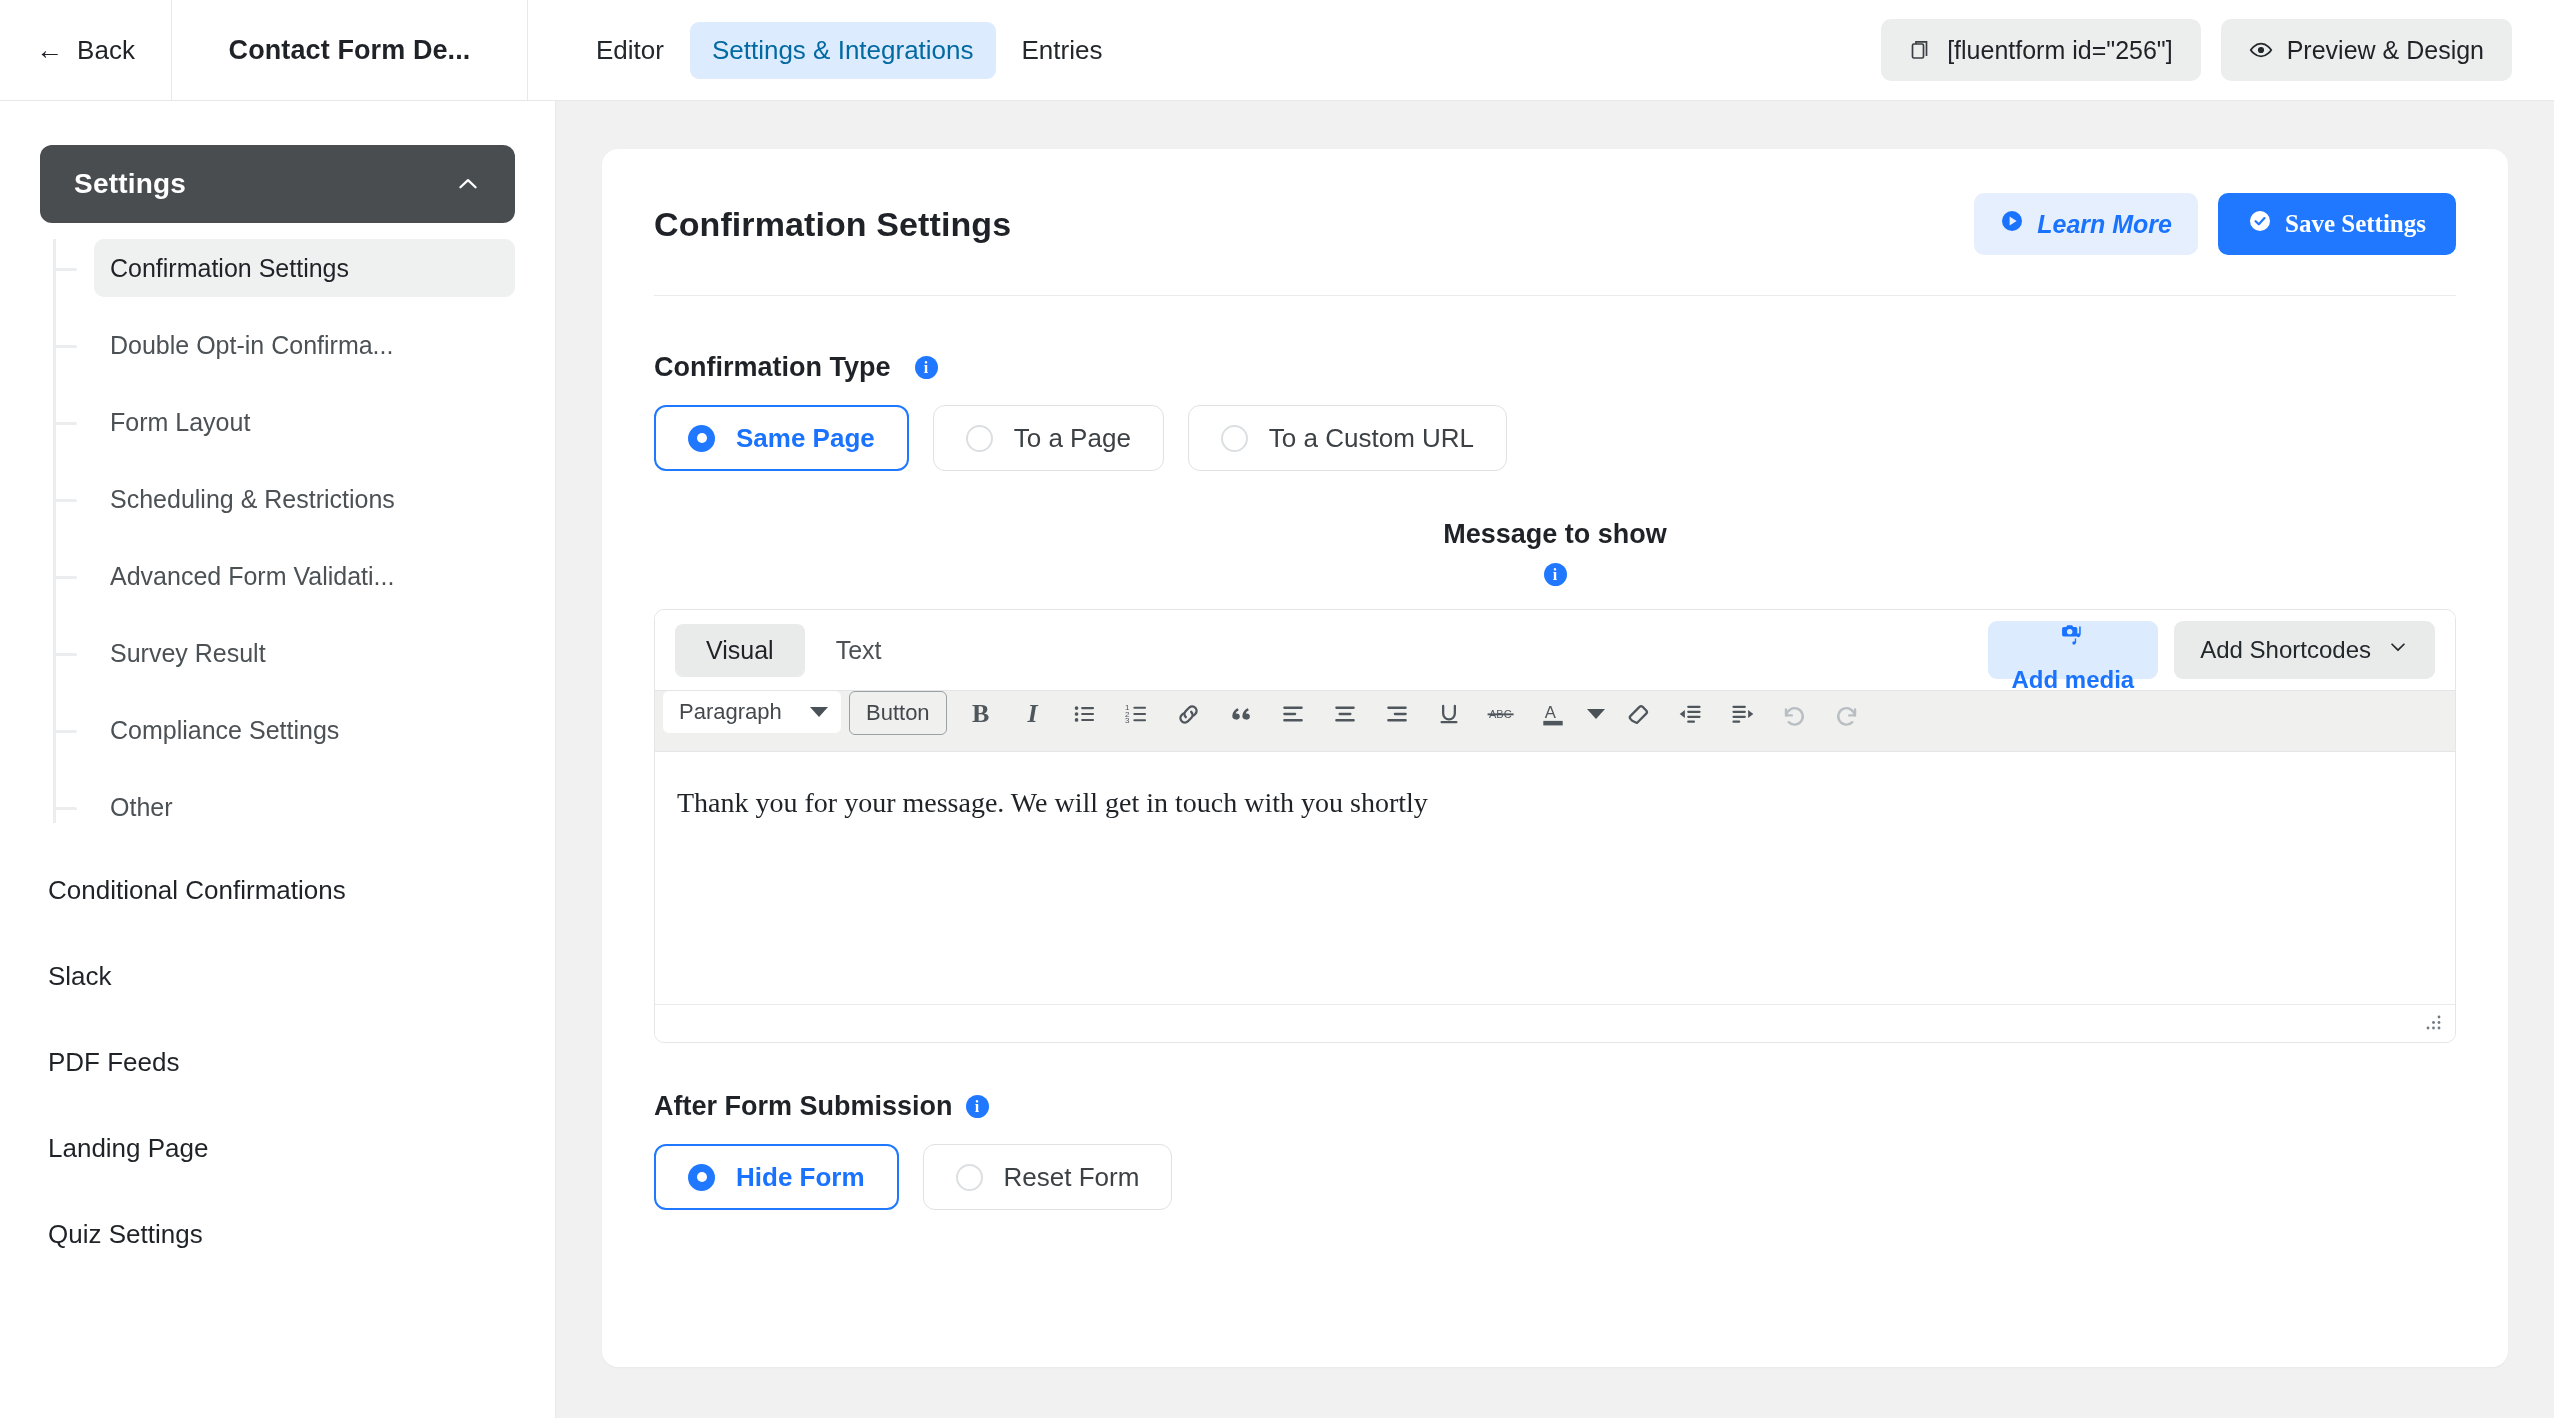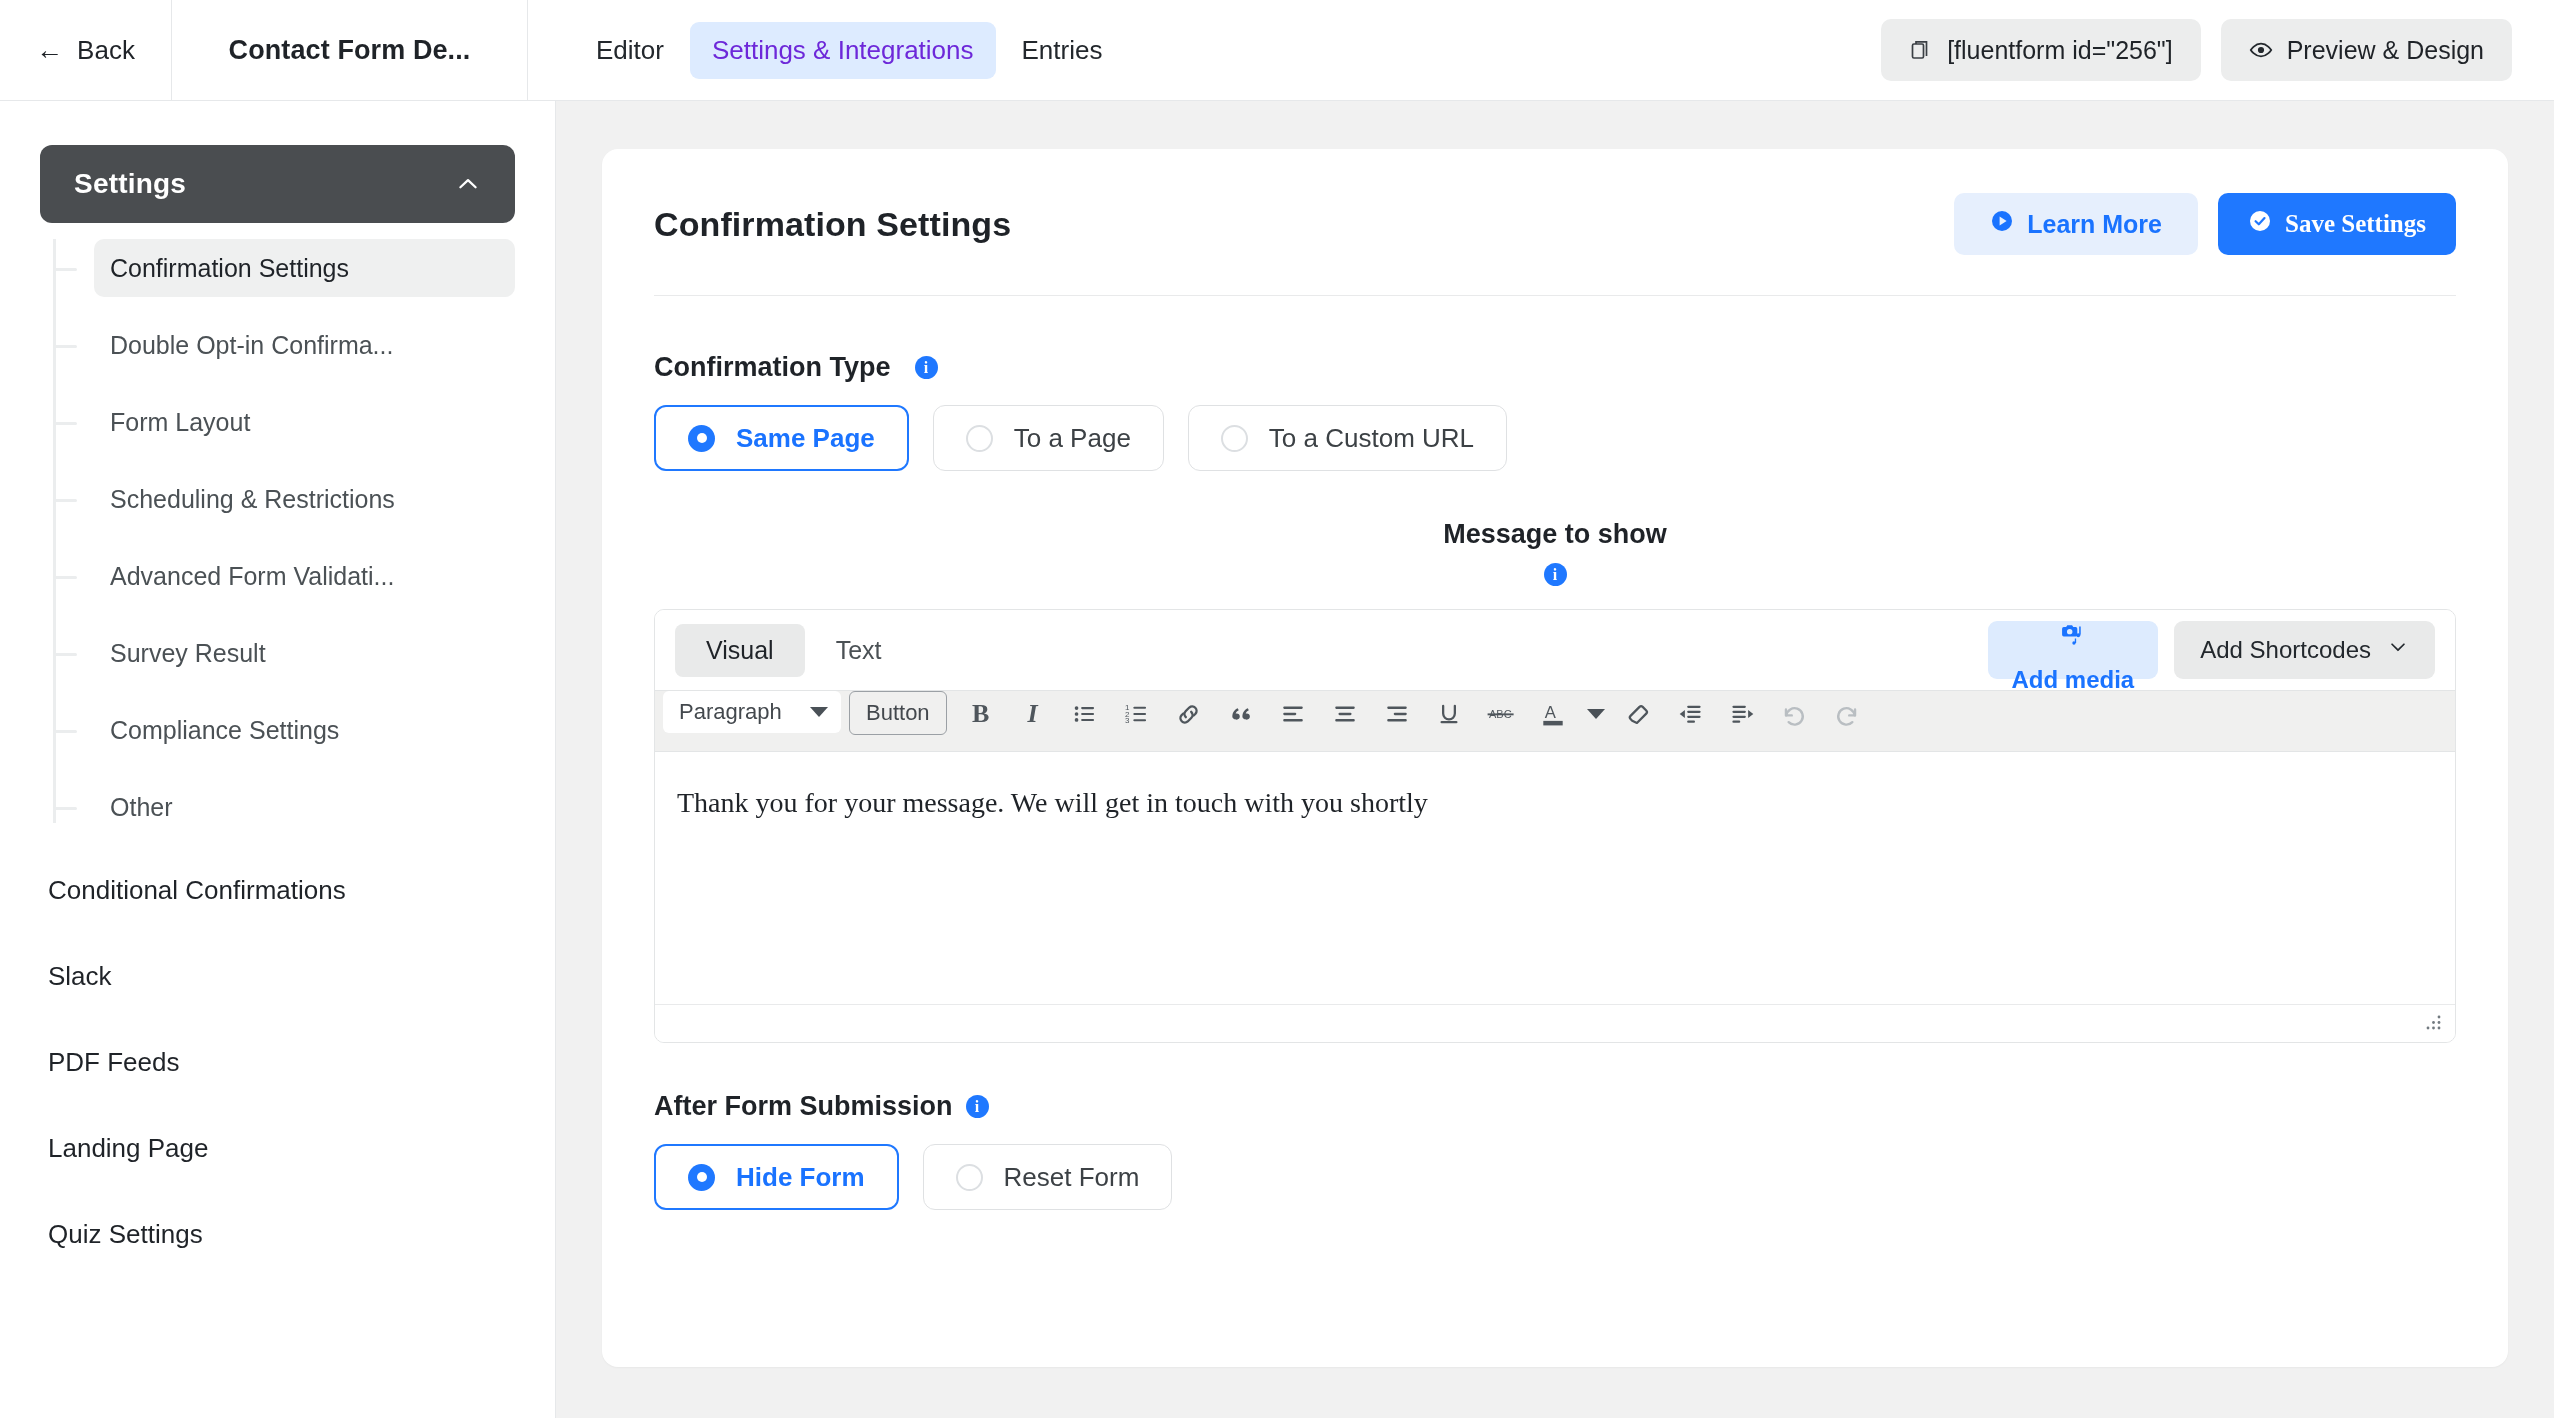--- a/index.html
+++ b/index.html
@@ -29,21 +29,21 @@
   .title-cell {
     width: 356px; display: flex; align-items: center; justify-content: center;
     border-right: 1px solid #e6e8ea;
   }
   .form-title { font-size: 27px; color: #1f2328; font-weight: 700; letter-spacing: .1px; }
   .tabs-cell { display: flex; align-items: center; gap: 4px; padding-left: 46px; }
   .tab {
     font-size: 26px; color: #23282d; padding: 13px 22px; border-radius: 9px;
     cursor: pointer; white-space: nowrap; font-weight: 400;
   }
-  .tab.active { background: #ddebff; color: #6d28d9; font-weight: 500; }
+  .tab.active { background: #ddebff; color: #0369a1; font-weight: 500; }
   .topbar-right {
     margin-left: auto; display: flex; align-items: center; gap: 20px; padding-right: 42px;
   }
   .tb-btn {
     background: #eceded; border: none; border-radius: 10px;
     height: 62px; display: flex; align-items: center; gap: 14px;
     padding: 0 28px; font-size: 25px; color: #1f2328; cursor: pointer;
     font-family: "Liberation Sans", sans-serif; white-space: nowrap;
   }
   .tb-btn .ic { display: flex; align-items: center; }
@@ -94,22 +94,22 @@
   .card {
     background: #ffffff; border-radius: 16px; width: 100%; height: 1218px;
     padding: 44px 52px 0 52px; box-shadow: 0 1px 2px rgba(0,0,0,.04);
     position: relative; overflow: hidden;
   }
   .card-head { display: flex; align-items: center; justify-content: space-between; }
   .card-title { font-size: 34px; font-weight: 700; color: #1f2328; letter-spacing: .1px; }
   .head-actions { display: flex; align-items: center; gap: 20px; }
   .btn-learn {
     background: #e6effd; color: #1a73ff; border: none; border-radius: 10px;
-    height: 62px; display: flex; align-items: center; gap: 13px; padding: 0 36px;
-    font-size: 25px; font-weight: 700; cursor: pointer; font-family: "Liberation Sans", sans-serif;
+    height: 62px; display: flex; align-items: center; gap: 13px; padding: 0 26px;
+    font-size: 25px; font-weight: 700; cursor: pointer; font-family: "Liberation Sans", sans-serif; font-style: italic;
   }
   .btn-save {
     background: #1f78ff; color: #ffffff; border: none; border-radius: 10px;
     height: 62px; display: flex; align-items: center; gap: 13px; padding: 0 30px;
     font-size: 25px; font-weight: 700; cursor: pointer; font-family: Liberation Serif, serif;
   }
   .divider { height: 1px; background: #e9eaeb; margin: 40px 0 0 0; }
 
   .field-label {
     display: flex; align-items: center; gap: 13px;

